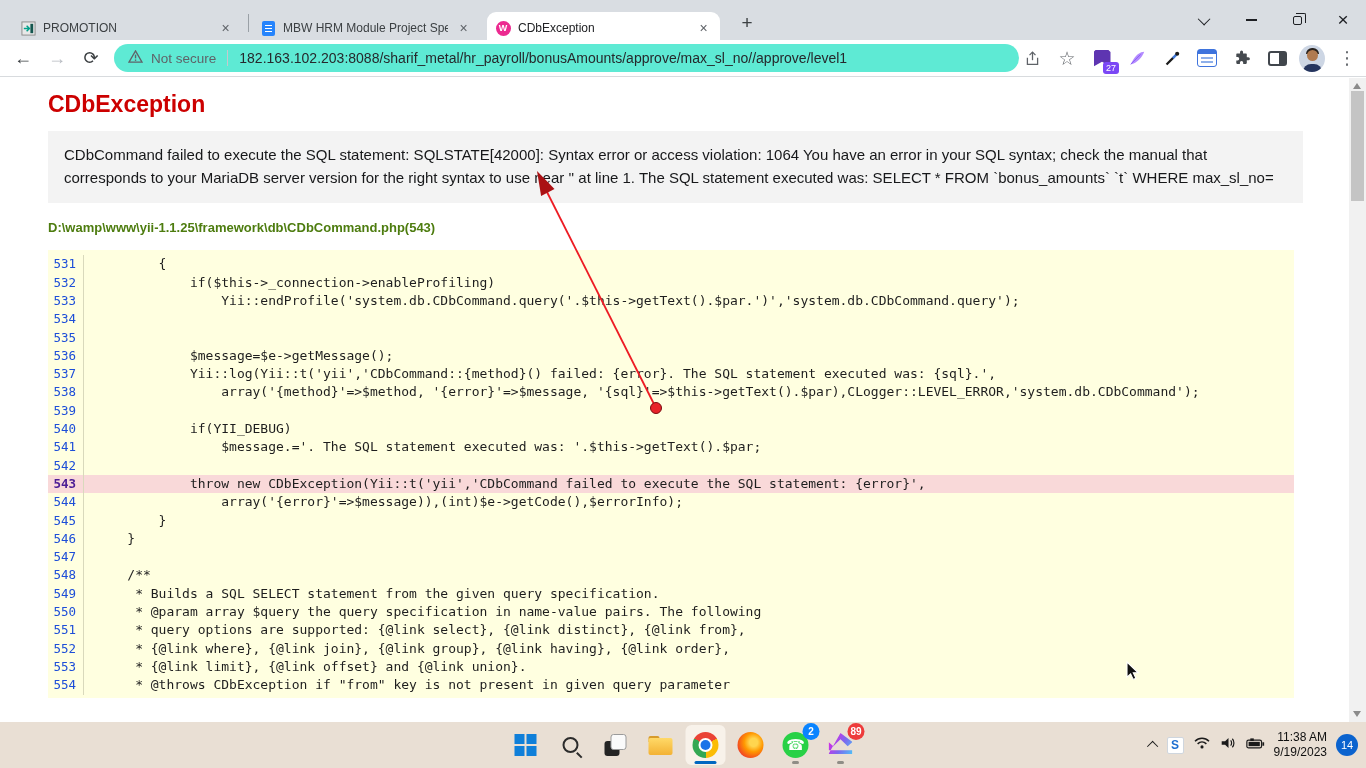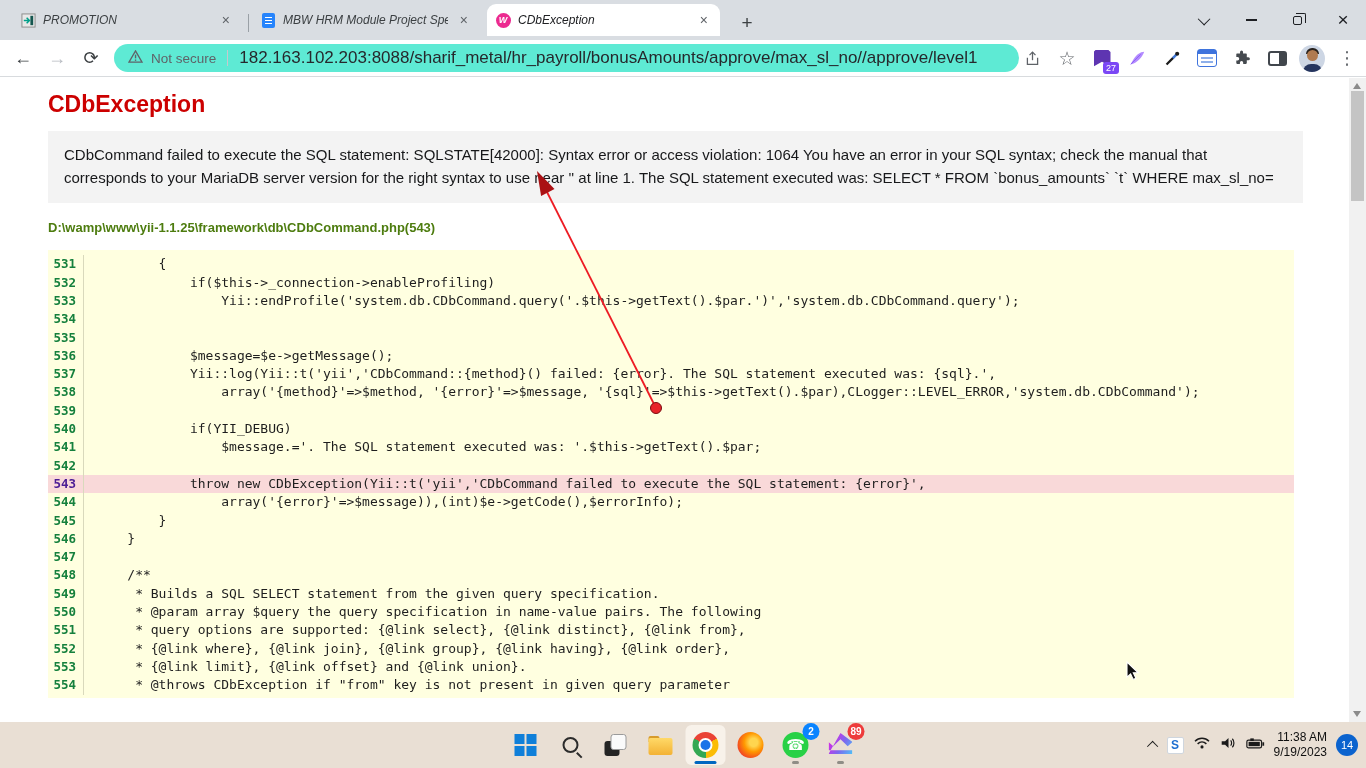--- a/index.html
+++ b/index.html
@@ -1,21 +1,21 @@
 <!DOCTYPE html>
 <html><head>
 <meta charset="utf-8">
 <style>
   * { margin:0; padding:0; box-sizing:border-box; }
   body { font-family:"Liberation Sans",sans-serif; }
   .screen { position:relative; width:1366px; height:768px; background:#fff; overflow:hidden; }
 
   
   .tabstrip { position:absolute; top:0; left:0; right:0; height:40px; background:#d9dde2; }
-  .tab { position:absolute; top:4px; height:32px; display:flex; align-items:center; padding:0 8px; font-size:12px; color:#3c4043; border-radius:9px 9px 0 0; cursor:default;font-style:italic; }
+  .tab { position:absolute; top:12px; height:32px; display:flex; align-items:center; padding:0 8px; font-size:12px; color:#3c4043; border-radius:9px 9px 0 0; cursor:default; }
   .tab.active { background:#fff; color:#202124; }
   .tab-title { flex:1; white-space:nowrap; overflow:hidden; margin:0 7px; }
   .tab-close { width:17px; height:17px; border-radius:50%; display:flex; align-items:center; justify-content:center; font-size:14px; color:#5f6368; flex:0 0 auto; }
   .tab-sep { position:absolute; top:14px; width:1px; height:18px; background:#9aa0a6; }
   .favicon { width:16px; height:16px; flex:0 0 auto; display:flex; align-items:center; justify-content:center; }
   .fav-docs { width:13px; height:15px; background:#2684fc; border-radius:2px; position:relative; }
   .fav-docs::before { content:""; position:absolute; left:3px; right:3px; top:4px; height:1.6px; background:#fff; box-shadow:0 3px 0 #fff, 0 6px 0 #fff; }
   .fav-wamp { width:15px; height:15px; background:#ec2a90; border-radius:50%; color:#fff; font-size:9px; font-weight:bold; display:flex; align-items:center; justify-content:center; }
   .newtab { position:absolute; left:733px; top:9px; width:28px; height:28px; border-radius:50%; display:flex; align-items:center; justify-content:center; font-size:19px; color:#3c4043; }
   .win-controls { position:absolute; right:0; top:0; height:40px; display:flex; }
@@ -27,21 +27,21 @@
   .wc-close { font-size:19px; font-weight:normal; }
 
   
   .toolbar { position:absolute; top:40px; left:0; right:0; height:37px; background:#fff; border-bottom:1px solid #d8dbde; display:flex; align-items:center; }
   .nav-btn { width:34px; height:30px; display:flex; align-items:center; justify-content:center; font-size:18px; color:#3c4043; flex:0 0 auto; }
   .nav-btn.disabled { color:#b8bcc2; }
   .omnibox { height:28px; flex:0 0 auto; width:905px; margin-left:6px; background:#5eead4; border-radius:14px; display:flex; align-items:center; padding:0 14px; overflow:hidden; }
   .warn-tri { flex:0 0 auto; margin-right:8px; }
   .sec-label { font-size:13.5px; color:#5f6368; white-space:nowrap; }
   .omni-sep { width:1px; height:16px; background:#c6c9cd; margin:0 11px; flex:0 0 auto; }
-  .omni-url { font-size:17px; color:#26282c; white-space:nowrap; overflow:hidden; }
+  .omni-url { font-size:14px; color:#26282c; white-space:nowrap; overflow:hidden; }
   .tb-right { margin-left:auto; display:flex; align-items:center; gap:9px; padding-right:8px; }
   .tb-ic { width:26px; height:26px; display:flex; align-items:center; justify-content:center; color:#5f6368; font-size:17px; position:relative; }
   .ext-bm { width:17px; height:17px; background:#5e35b1; clip-path:polygon(15% 0,85% 0,100% 14%,100% 100%,50% 72%,0 100%,0 14%); }
   .ext-badge { position:absolute; right:-4px; bottom:-3px; background:#7b47f5; color:#fff; font-size:9px; font-weight:normal; padding:1px 3px; border-radius:3px; }
   .cal-ic { width:20px; height:18px; border:1.5px solid #3f74dd; border-radius:3px; background:#fff; position:relative; }
   .cal-ic::before { content:""; position:absolute; left:0; right:0; top:0; height:4px; background:#3f74dd; }
   .cal-ic::after { content:""; position:absolute; left:3px; right:3px; top:7px; height:1.5px; background:#8fb0ea; box-shadow:0 4px 0 #8fb0ea; }
   .panel-ic { width:19px; height:15px; border:2px solid #41464c; border-radius:3px; position:relative; }
   .panel-ic::before { content:""; position:absolute; right:0; top:0; bottom:0; width:6px; background:#41464c; }
   .avatar { width:27px; height:27px; border-radius:50%; background:#cdd6e4; position:relative; overflow:hidden; }
@@ -49,21 +49,21 @@
   .avatar .hair { position:absolute; left:7px; top:3px; width:13px; height:6px; border-radius:6px 6px 0 0; background:#27211d; }
   .avatar .body { position:absolute; left:4px; bottom:-3px; width:19px; height:11px; border-radius:8px 8px 0 0; background:#25355e; }
 
   
   .page { position:absolute; top:78px; left:0; width:1349px; height:644px; background:#fff; overflow:hidden; }
   .page-title { margin:13px 46px 0 48px; font-size:23px; font-weight:bold; color:#cc0000; }
   .summary { margin:13px 46px 0 48px; background:#f3f3f3; padding:12px 16px 14px 16px; font-size:15px; line-height:23.2px; color:#17181a; }
   .filepath { margin:17px 46px 0 48px; font-size:13px; font-weight:bold; color:#4d7c0f; }
   .codeblock { margin:15px 0 0 48px; width:1246px; height:448px; background:#ffffe0; font-family:"DejaVu Sans Mono",monospace; font-size:13px; padding-top:5px; overflow:hidden; }
   .code-row { display:flex; line-height:18.3px; white-space:pre; }
-  .code-row .ln { flex:0 0 36px; text-align:right; color:#15803d; padding-right:7px; border-right:1px solid #d9d9bc; margin-right:12px; font-size:12.5px;font-weight:bold; }
+  .code-row .ln { flex:0 0 36px; text-align:right; color:#1d4ed8; padding-right:7px; border-right:1px solid #d9d9bc; margin-right:12px; font-size:12.5px; }
   .code-row.hl { background:#f9d9d9; }
   .code-row.hl .ln { color:#4c1d95; font-weight:bold; }
   .code-row .ct { color:#1e1e1e; }
 
   
   .scrollbar { position:absolute; top:78px; right:0; width:17px; height:644px; background:#f1f1f1; }
   .sb-arrow { position:absolute; left:4px; width:0; height:0; border-left:4.5px solid transparent; border-right:4.5px solid transparent; }
   .sb-up { top:5px; border-bottom:6px solid #8b8b8b; }
   .sb-down { bottom:5px; border-top:6px solid #8b8b8b; }
   .sb-thumb { position:absolute; left:2px; top:13px; width:13px; height:110px; background:#c4c4c4; }

